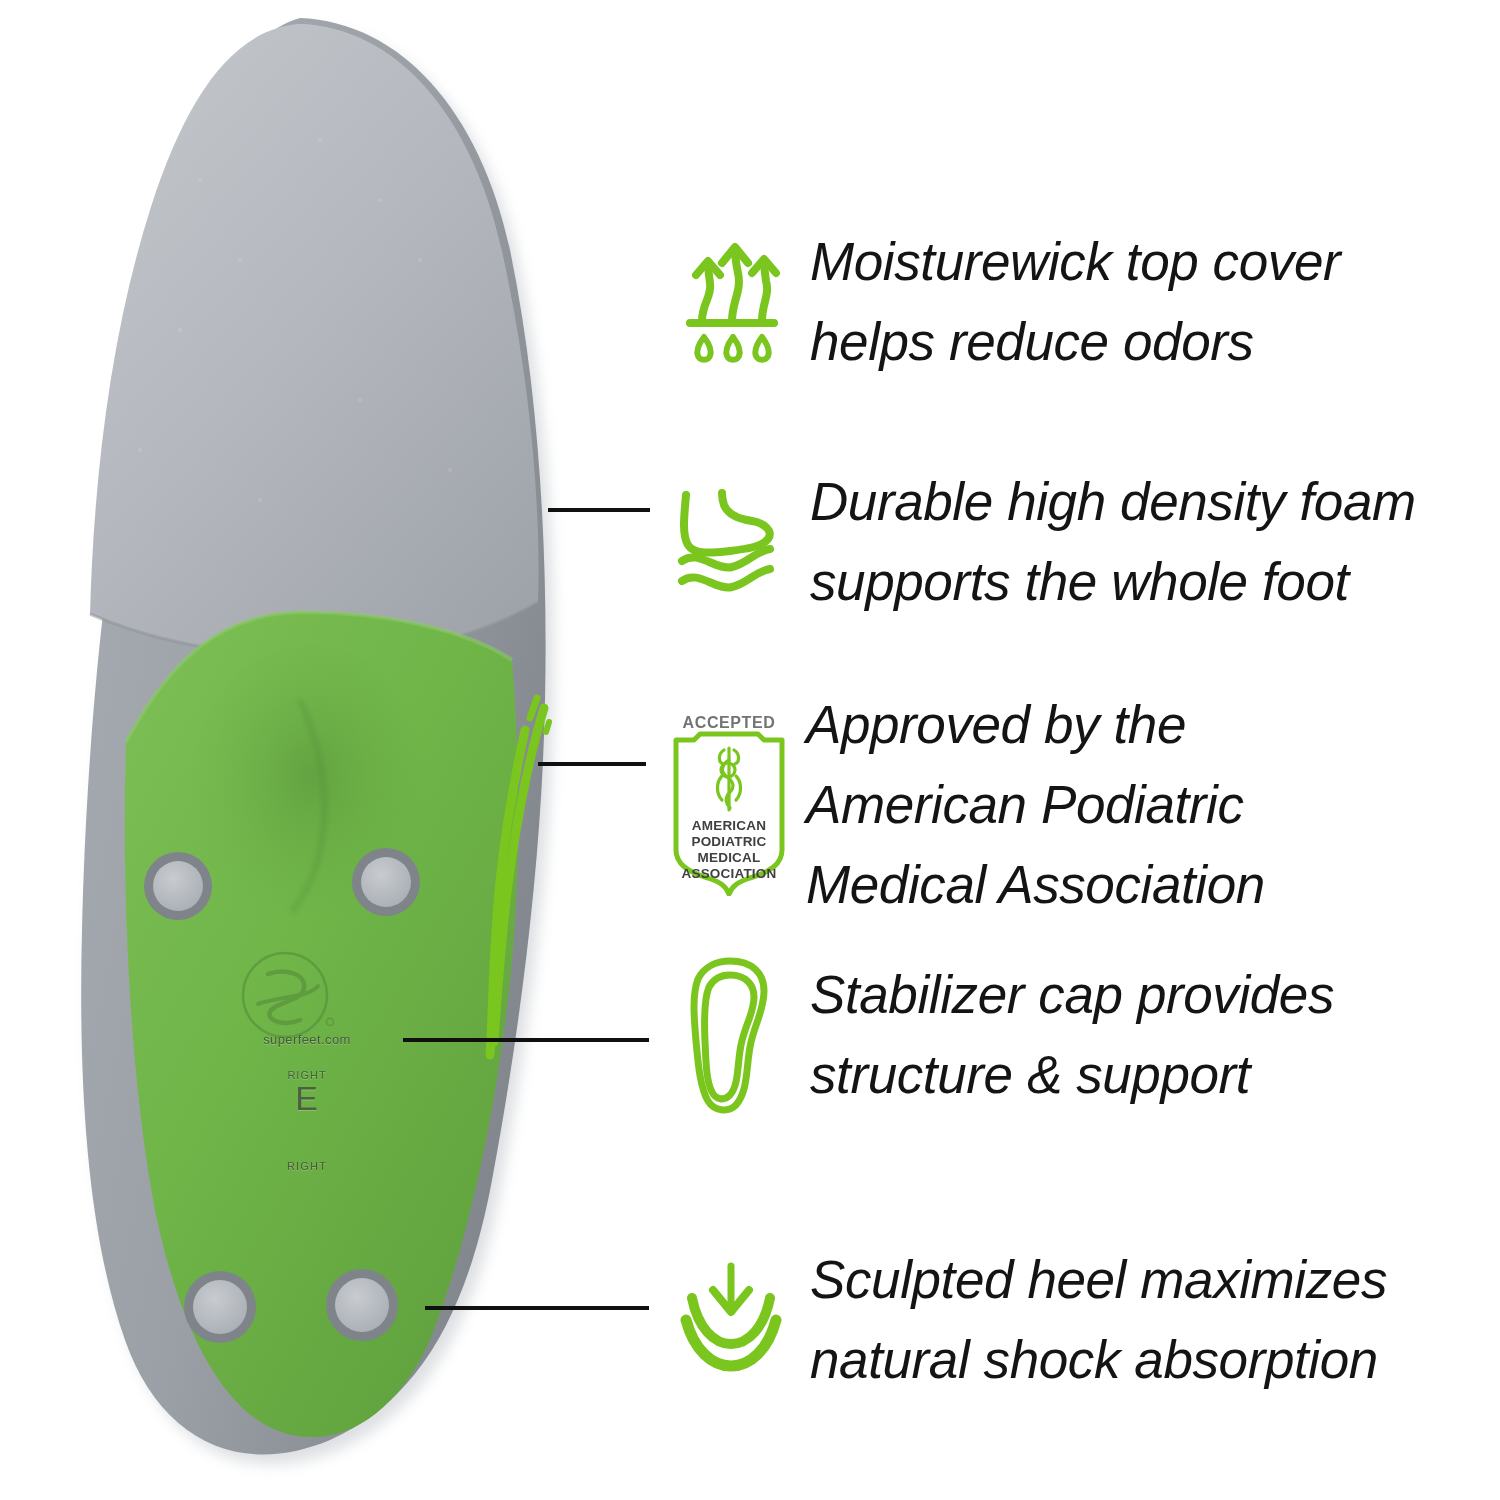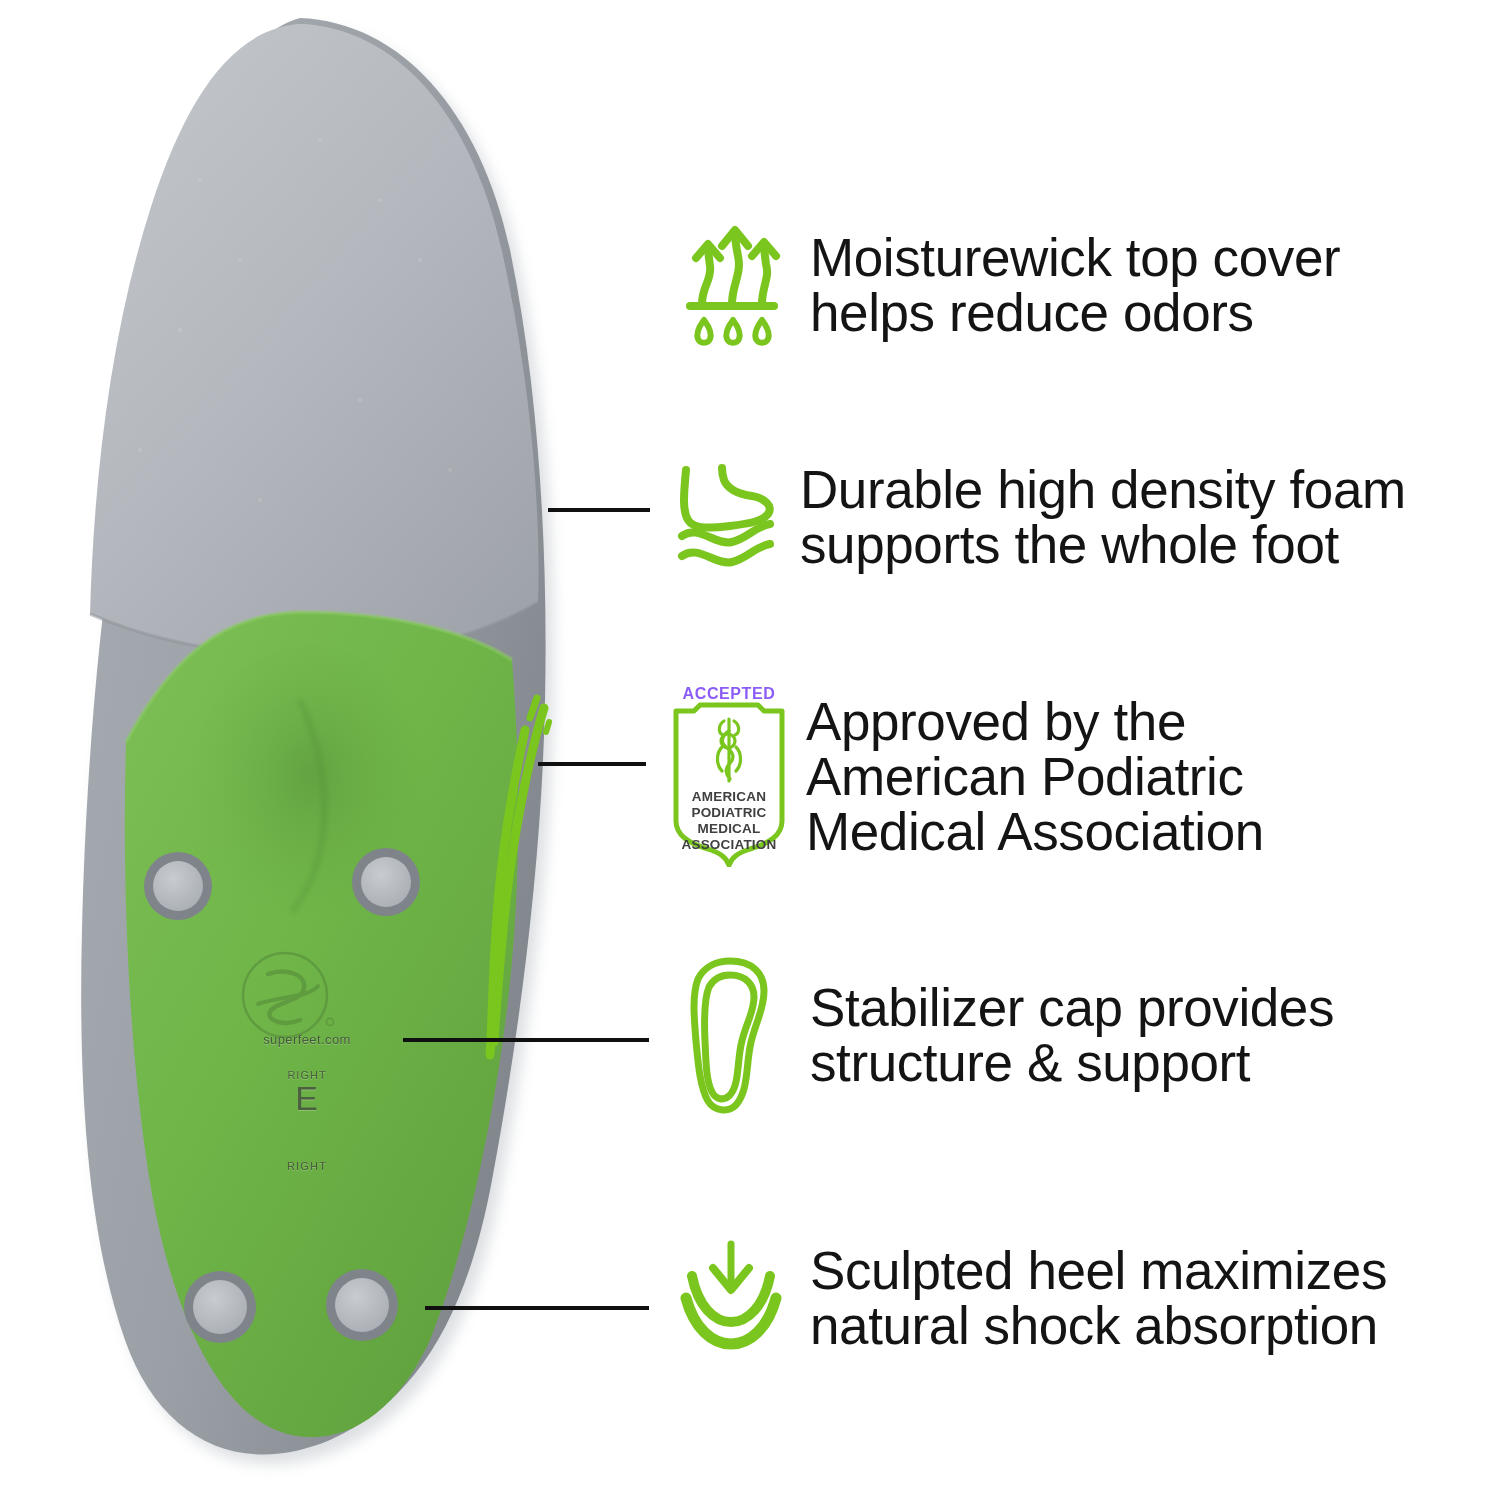--- a/index.html
+++ b/index.html
@@ -35,34 +35,35 @@
     align-items: center;
   }
   .callout-icon {
     flex: 0 0 auto;
     display: flex;
     align-items: center;
     justify-content: center;
   }
   .callout-text {
     font-size: 53px;
-    line-height: 55px;
+    line-height: 80px;
     color: #141414;
     letter-spacing: -0.4px;
     white-space: pre-line;
     font-weight: 400;
+    font-style: italic;
   }
 
   .c1 { left: 680px; top: 222px; }
   .c1 .callout-icon { width: 104px; height: 126px; }
   .c1 .callout-text { margin-left: 26px; }
 
   .c2 { left: 672px; top: 462px; }
   .c2 .callout-icon { width: 116px; height: 110px; }
-  .c2 .callout-text { margin-left: 12px; }
+  .c2 .callout-text { margin-left: 22px; }
 
   .c3 { left: 668px; top: 685px; }
   .c3 .callout-icon { width: 122px; height: 182px; }
   .c3 .callout-text { margin-left: 16px; }
 
   .c4 { left: 678px; top: 955px; justify-content: flex-end; }
   .c4 .callout-icon { width: 104px; height: 160px; }
   .c4 .callout-text { margin-left: 28px; }
 
   .c5 { left: 676px; top: 1240px; }
@@ -88,21 +89,21 @@
   }
   .apma-accepted {
     position: absolute;
     top: 0;
     left: 0;
     width: 122px;
     text-align: center;
     font-size: 16px;
     font-weight: bold;
     letter-spacing: 0.6px;
-    color: #8b5cf6;
+    color: #737373;
   }
   .apma-name {
     position: absolute;
     left: 0;
     top: 104px;
     width: 122px;
     text-align: center;
     font-size: 13.5px;
     font-weight: bold;
     line-height: 16px;

